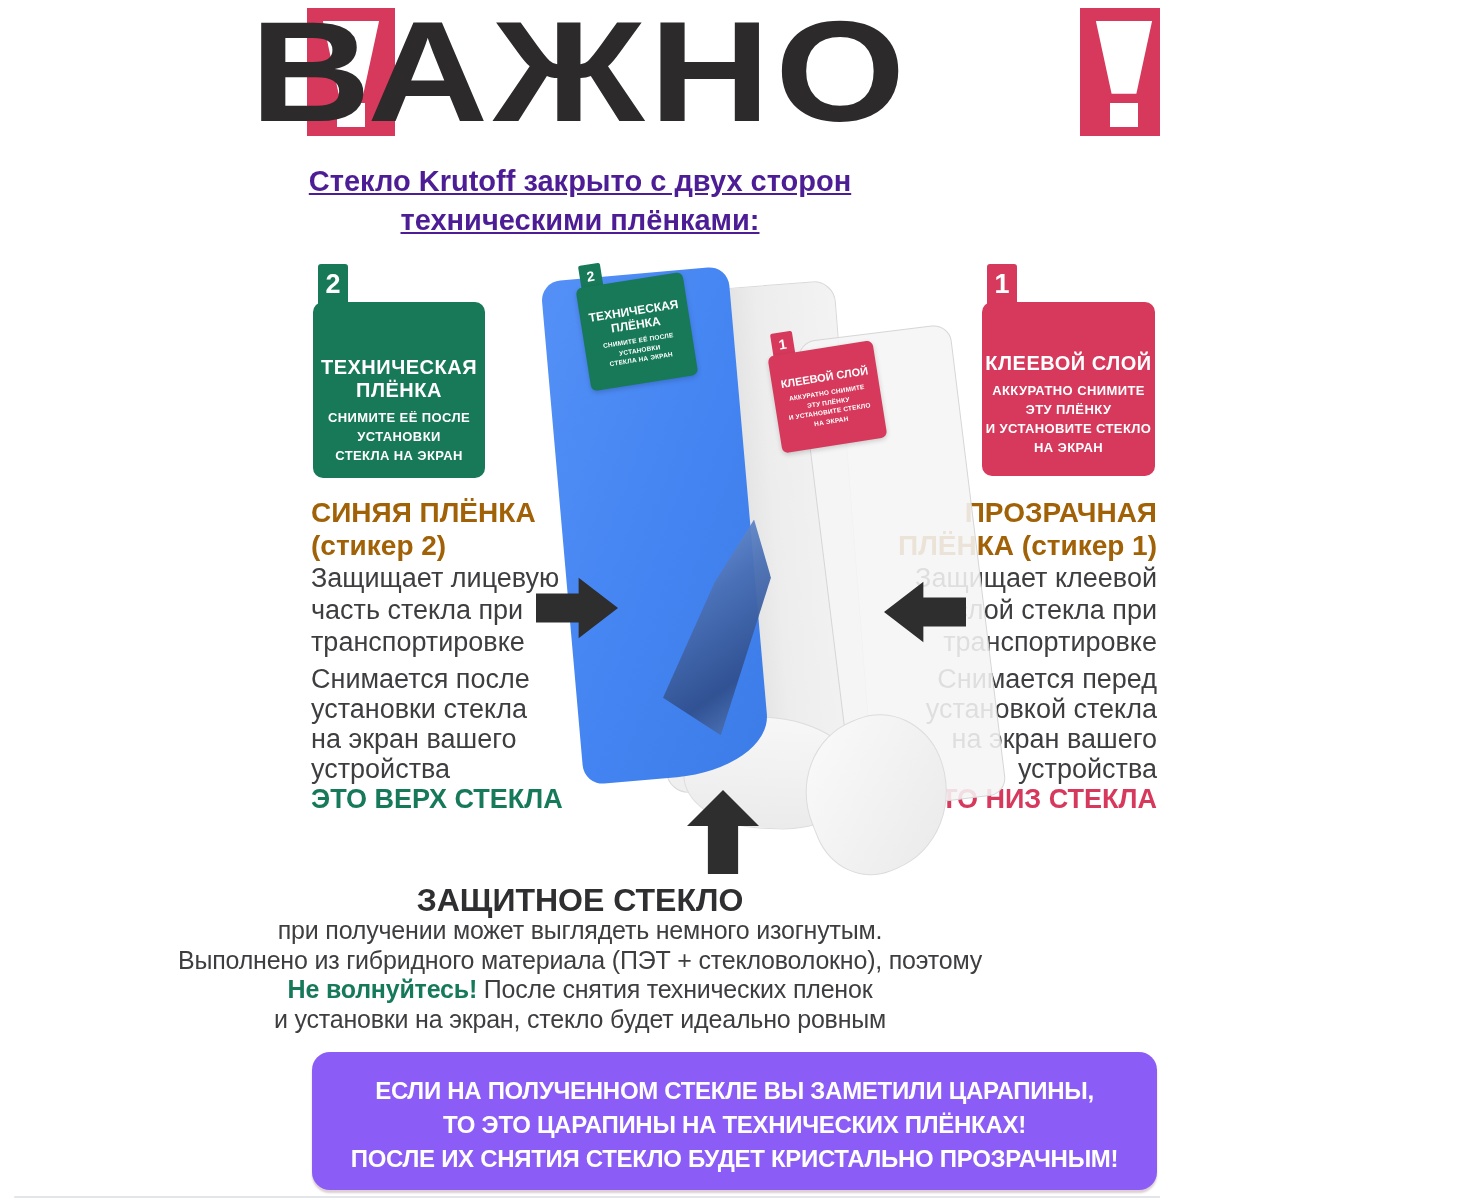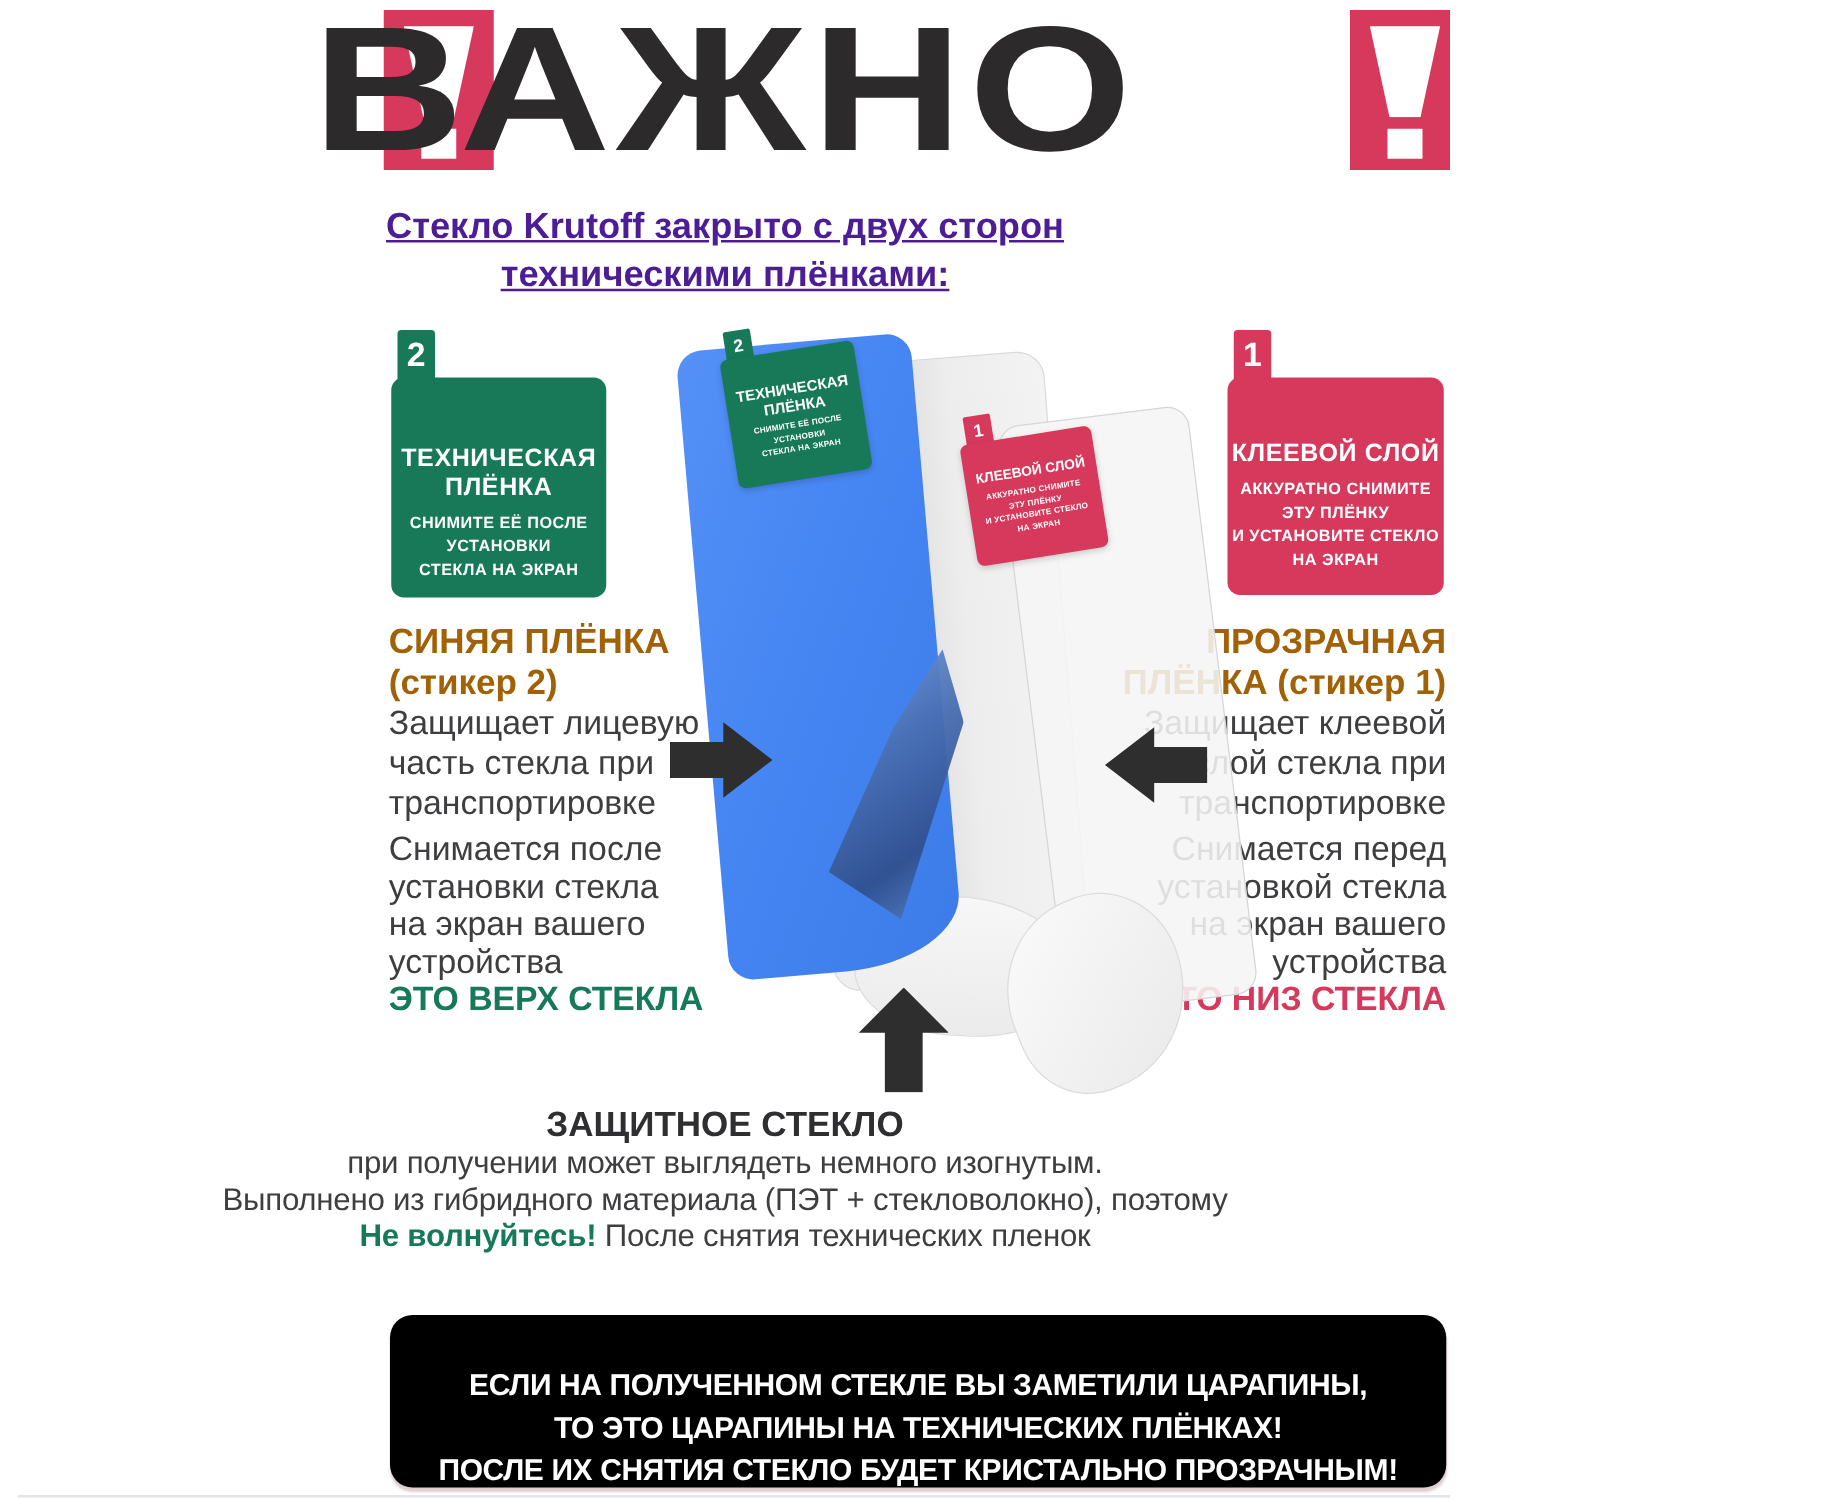--- a/index.html
+++ b/index.html
@@ -85,27 +85,27 @@
   .col-left{left:311px;text-align:left;}
   .col-right{left:827px;text-align:right;}
   .col .heading{font-size:28px;line-height:33px;font-weight:bold;color:#a16207;}
   .col .para1{margin-top:0px;}
   .col .para2{margin-top:6px;line-height:30px;}
   .col .footer{font-size:27px;line-height:31px;font-weight:bold;}
   .col-left .footer{color:#15795a;}
   .col-right .footer{color:#d6395b;}
   
   .glass-section{position:absolute;left:0;top:884px;width:100%;text-align:center;}
-  .glass-section .gs-heading{font-size:28px;line-height:32px;font-weight:bold;color:#2f2e30;}
+  .glass-section .gs-heading{font-size:32px;line-height:32px;font-weight:bold;color:#2f2e30;}
   .glass-section .gs-line{font-size:25px;line-height:29.5px;color:#3e3d40;letter-spacing:-.2px;}
   .glass-section .gs-line:first-of-type{margin-top:6px;}
   .gs-hl{color:#15795a;font-weight:bold;}
   
-  .banner{position:absolute;left:312px;top:1052px;width:845px;height:138px;background:#000000;
-    border-radius:18px;color:#ffffff;text-align:center;box-sizing:border-box;padding-top:40px;
+  .banner{position:absolute;left:312px;top:1052px;width:845px;height:138px;background:#8b5cf6;
+    border-radius:18px;color:#ffffff;text-align:center;box-sizing:border-box;padding-top:22px;
     box-shadow:0 3px 2px rgba(120,60,75,.25);}
   .banner .b-line{font-size:24px;line-height:34px;font-weight:bold;letter-spacing:-.3px;}
   .bottom-edge{position:absolute;left:14px;top:1196px;width:1438px;height:2px;background:#e2e6ea;border-radius:2px;}
 </style>
 </head>
 <body>
 
 <div class="canvas">
 
   <div class="excl-block left">
@@ -222,20 +222,21 @@
   </div>
 
   <div class="glass-section">
     <div class="gs-heading">ЗАЩИТНОЕ СТЕКЛО</div>
     <div class="gs-line">при получении может выглядеть немного изогнутым.</div>
     <div class="gs-line">Выполнено из гибридного материала (ПЭТ + стекловолокно), поэтому</div>
     <div class="gs-line">
       <span class="gs-hl">Не волнуйтесь!</span>
       <span>После снятия технических пленок</span>
     </div>
+    <div class="gs-line">и установки на экран, стекло будет идеально ровным</div>
   </div>
 
   <div class="banner">
     <div class="b-line">ЕСЛИ НА ПОЛУЧЕННОМ СТЕКЛЕ ВЫ ЗАМЕТИЛИ ЦАРАПИНЫ,</div>
     <div class="b-line">ТО ЭТО ЦАРАПИНЫ НА ТЕХНИЧЕСКИХ ПЛЁНКАХ!</div>
     <div class="b-line">ПОСЛЕ ИХ СНЯТИЯ СТЕКЛО БУДЕТ КРИСТАЛЬНО ПРОЗРАЧНЫМ!</div>
   </div>
 
   <div class="bottom-edge"></div>
 

